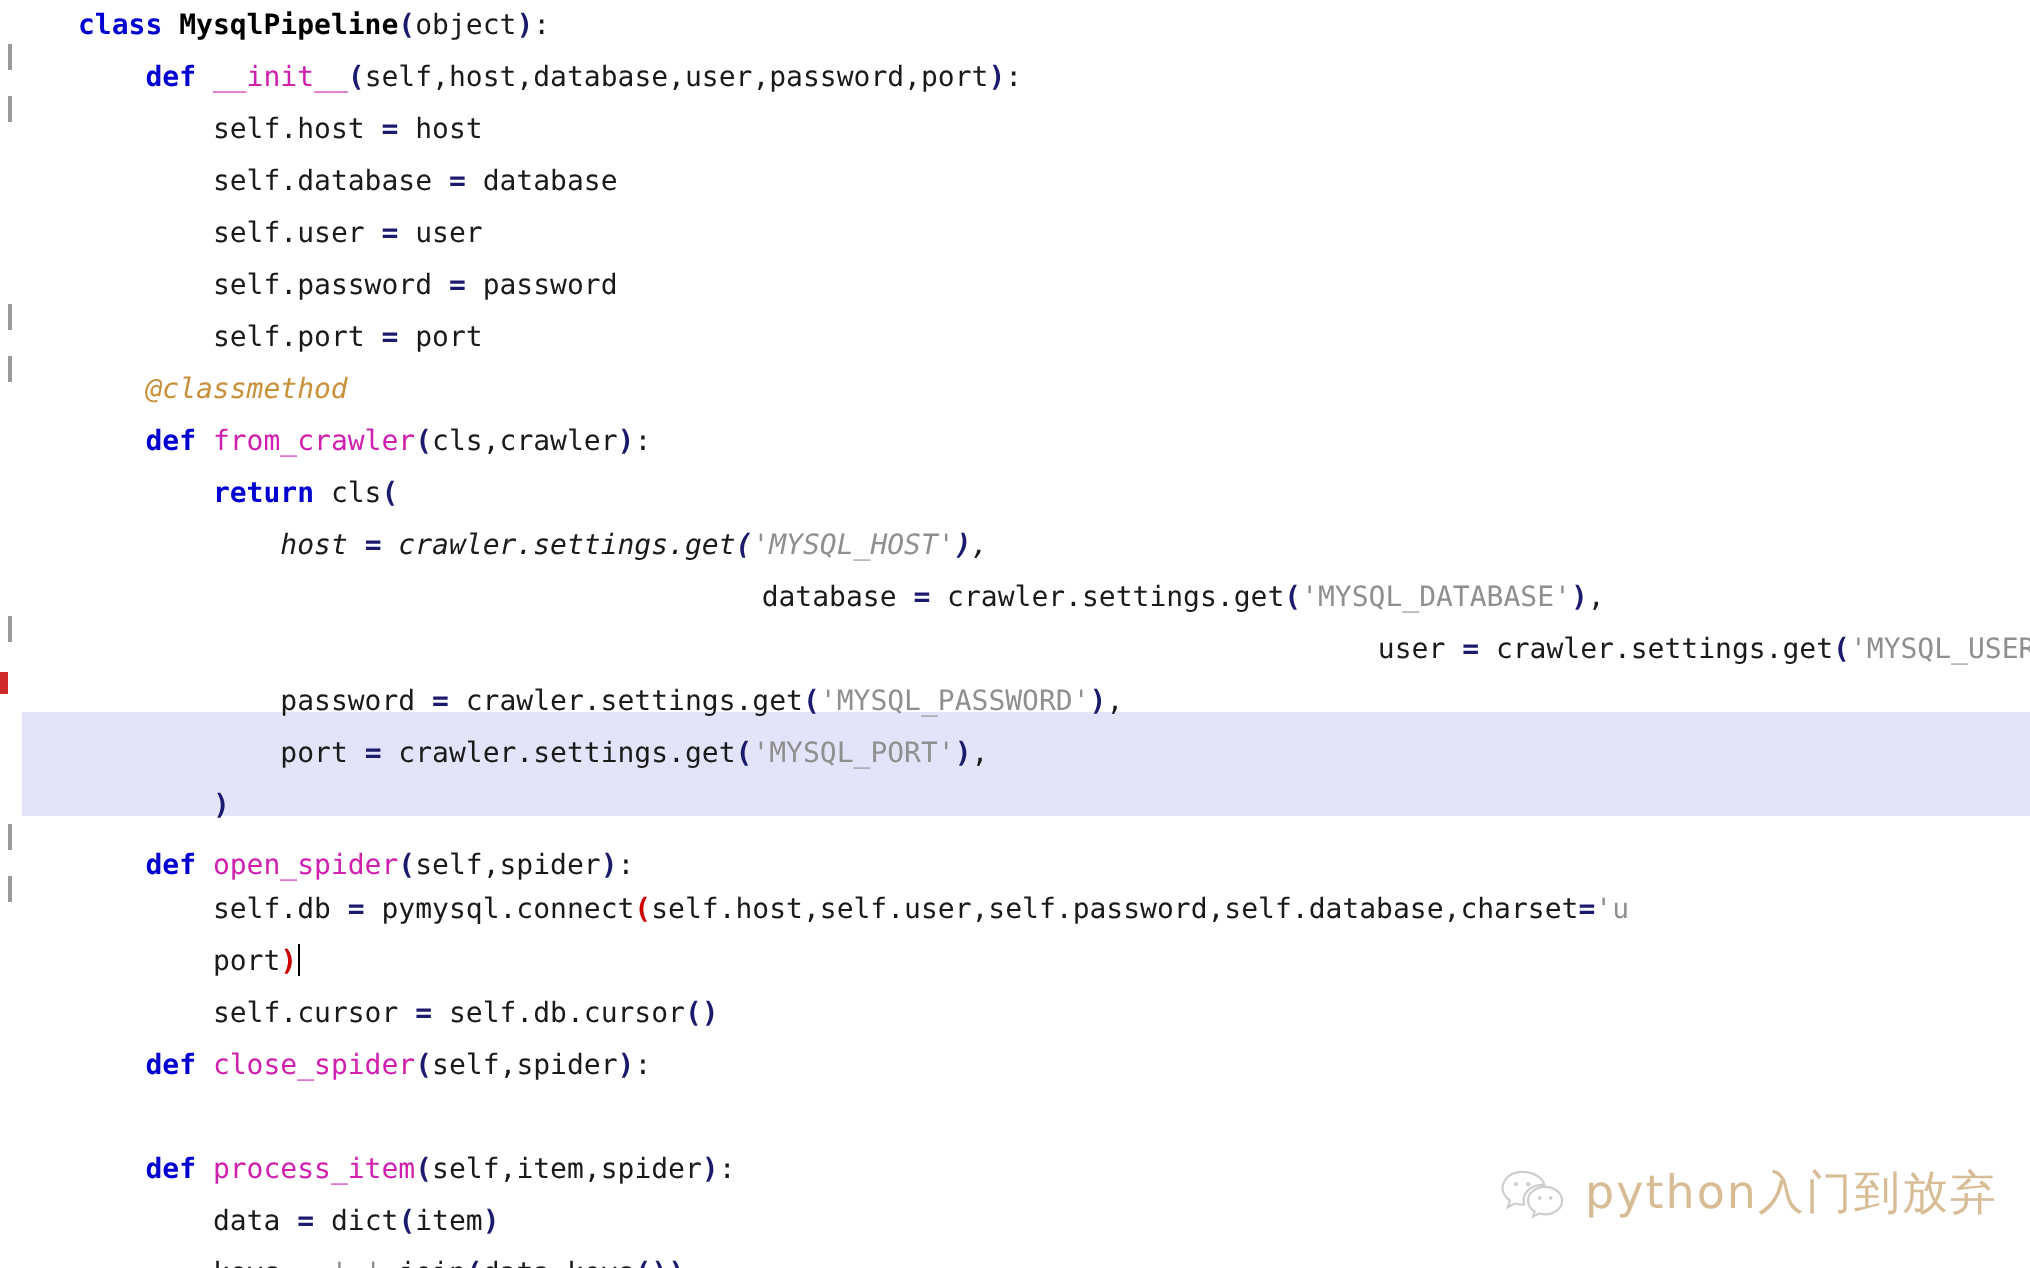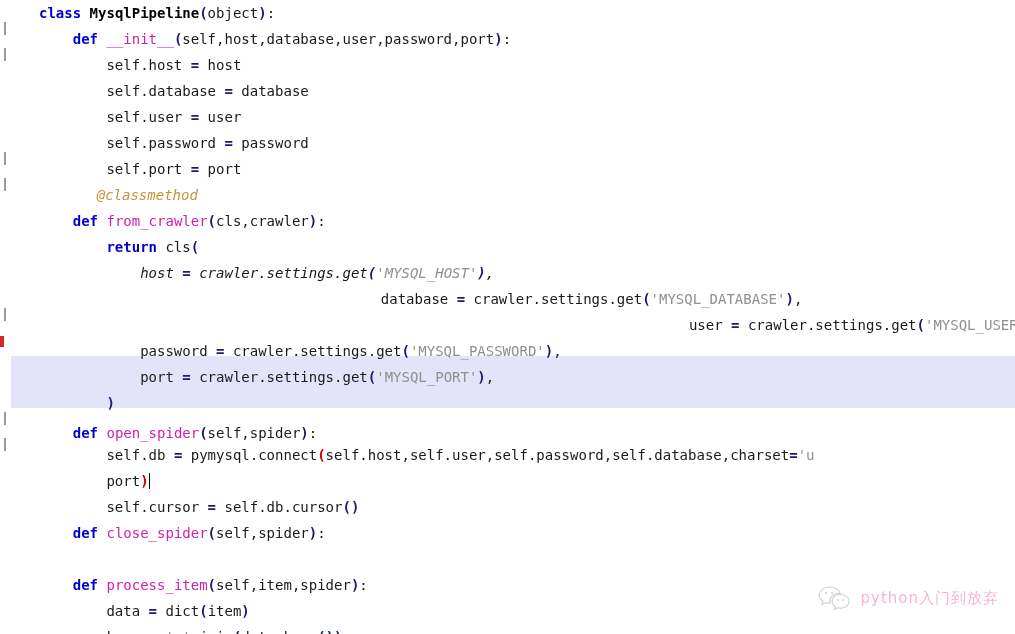--- a/index.html
+++ b/index.html
@@ -80,21 +80,21 @@
     left: 11px;
     width: 1004px;
     background: #e3e4f9;
     z-index: 0;
   }
 
   
   .kw      { color: #0000d0; font-weight: bold; }
   .cls     { color: #000000; font-weight: bold; }
   .fn      { color: #d020b0; }
-  .deco    { color: #c8913c; font-style: italic; margin-left: 24px; }
+  .deco    { color: #c8913c; font-style: italic; }
   .str     { color: #8f8f8f; }
   .op      { color: #1b1b6e; font-weight: bold; }
   .punct   { color: #1b1b6e; font-weight: bold; }
   .err     { color: #cc0000; font-weight: bold; }
   .plain   { color: #1a1a1a; }
 
   
   .caret {
     display: inline-block;
     width: 1px;
@@ -112,22 +112,22 @@
     display: flex;
     align-items: center;
     gap: 9px;
     opacity: 0.42;
     z-index: 5;
     pointer-events: none;
   }
   .wechat-icon { width: 34px; height: 28px; position: relative; }
   .watermark-text {
     font-family: "DejaVu Sans", "Liberation Sans", sans-serif;
-    font-size: 15px;
-    color: #ec4899;
+    font-size: 23px;
+    color: #a16207;
     letter-spacing: 1px;
     white-space: nowrap;
   }
 </style>
 <style>.kw{color:#0000d0;}.cls{color:#000000;}.fn{color:#d020b0;}.deco{color:#c8913c;}.str{color:#8f8f8f;}.op,.punct{color:#1b1b6e;}.err{color:#cc0000;}.plain{color:#1a1a1a;}.line{font-size:14px;line-height:26px;height:26px;padding-left:28px;}</style></head>
 <body>
 
 <div id="editor">
 
   <div class="hl-band" id="hl-band" style="top: 356px; height: 52px; background: rgb(227, 228, 249);"></div>

